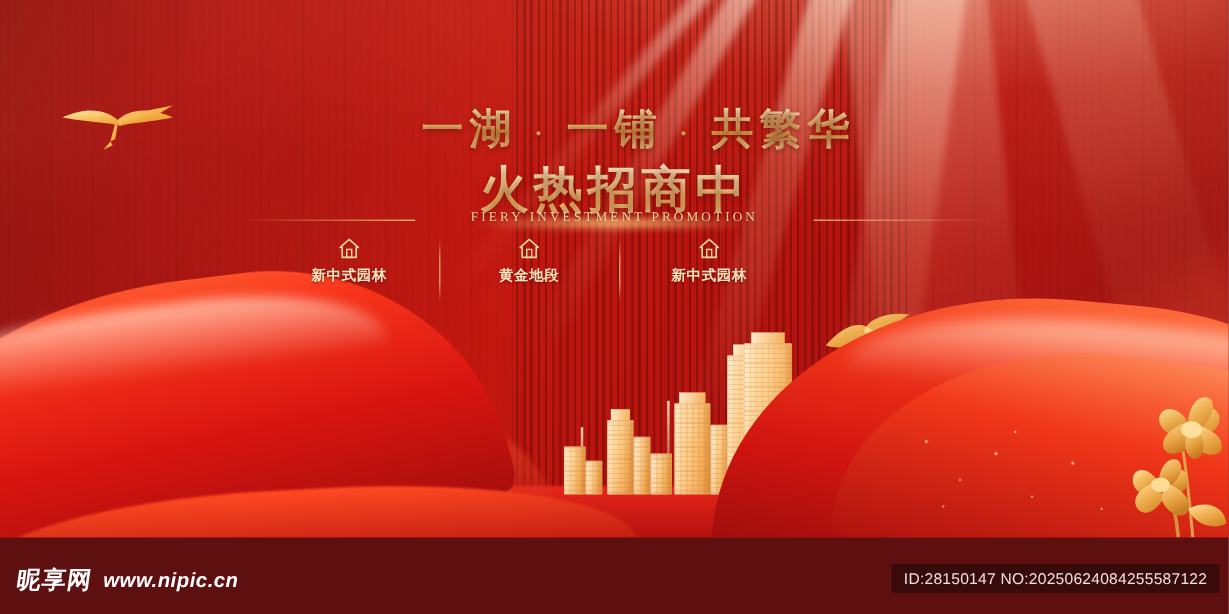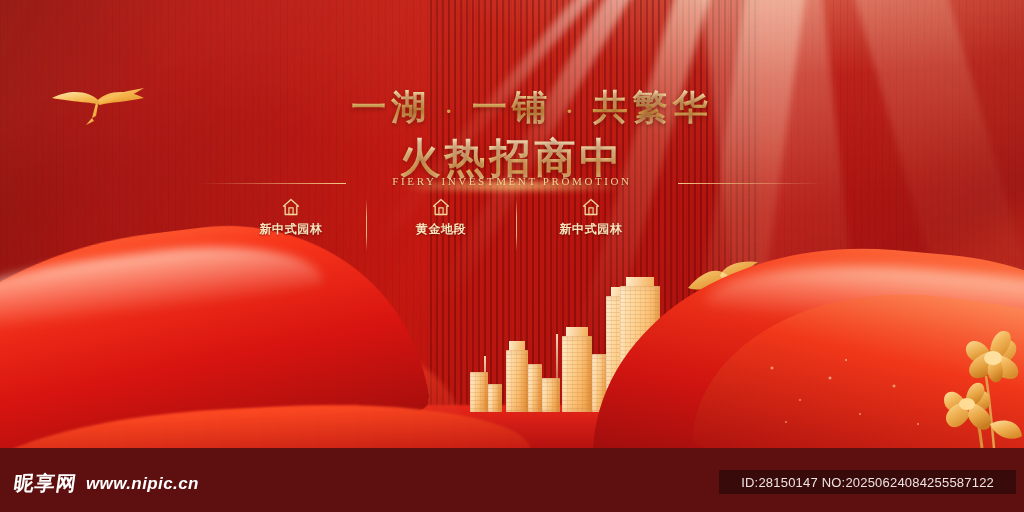--- a/index.html
+++ b/index.html
@@ -191,21 +191,21 @@
   .brand-mark{
     font-family:"Liberation Sans","DejaVu Sans",sans-serif;
     font-size:20px;font-weight:700;color:#ffffff;letter-spacing:1px;
     transform:skewX(-8deg);
   }
   .brand-url{
     font-family:"Liberation Sans","DejaVu Sans",sans-serif;
     font-size:17px;font-style:italic;font-weight:700;color:#ffffff;letter-spacing:.4px;
   }
   .idbar{
-    position:absolute;right:8px;top:470px;height:24px;padding:0 22px;
+    position:absolute;right:8px;top:470px;height:24px;padding:0 10px;
     display:flex;align-items:center;background:rgba(25,6,6,.55);
     font-family:"Liberation Sans","DejaVu Sans",sans-serif;
     font-size:13px;color:#efe3e3;letter-spacing:.2px;white-space:nowrap;
   }
 </style>
 </head>
 <body>
 
 <div class="stage">
 

